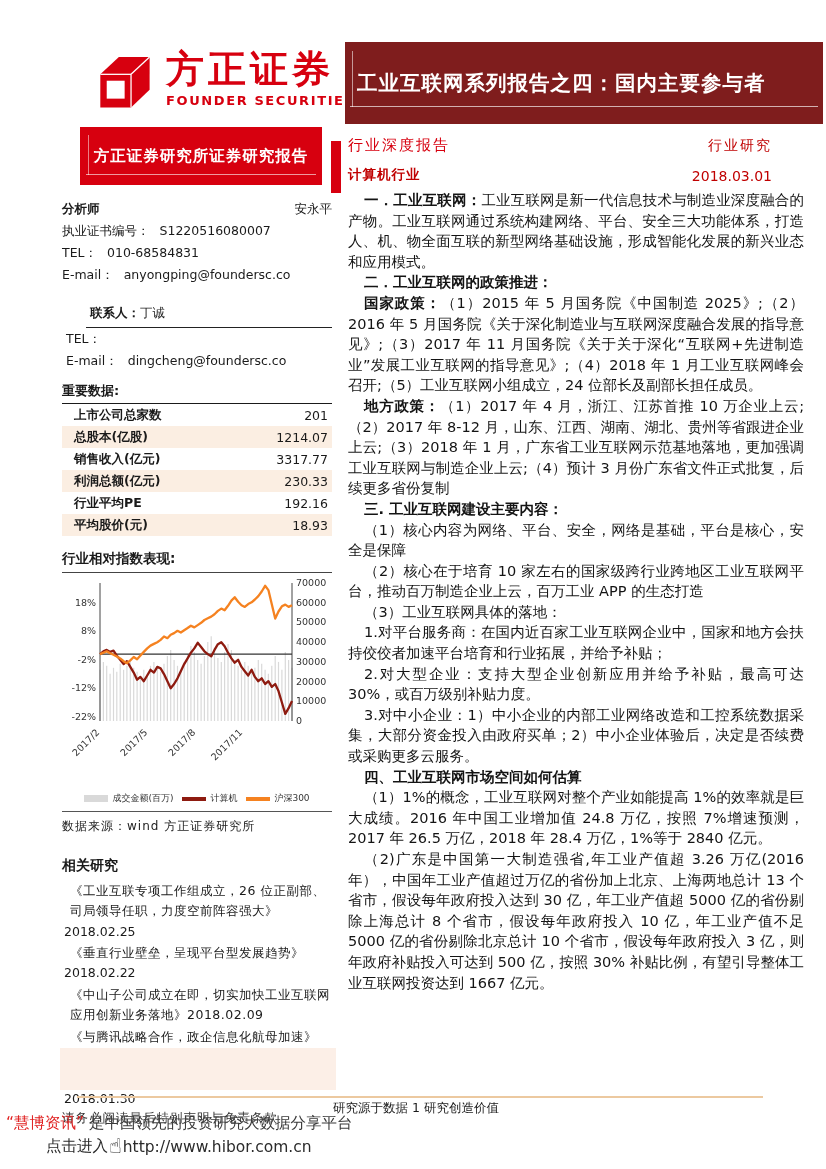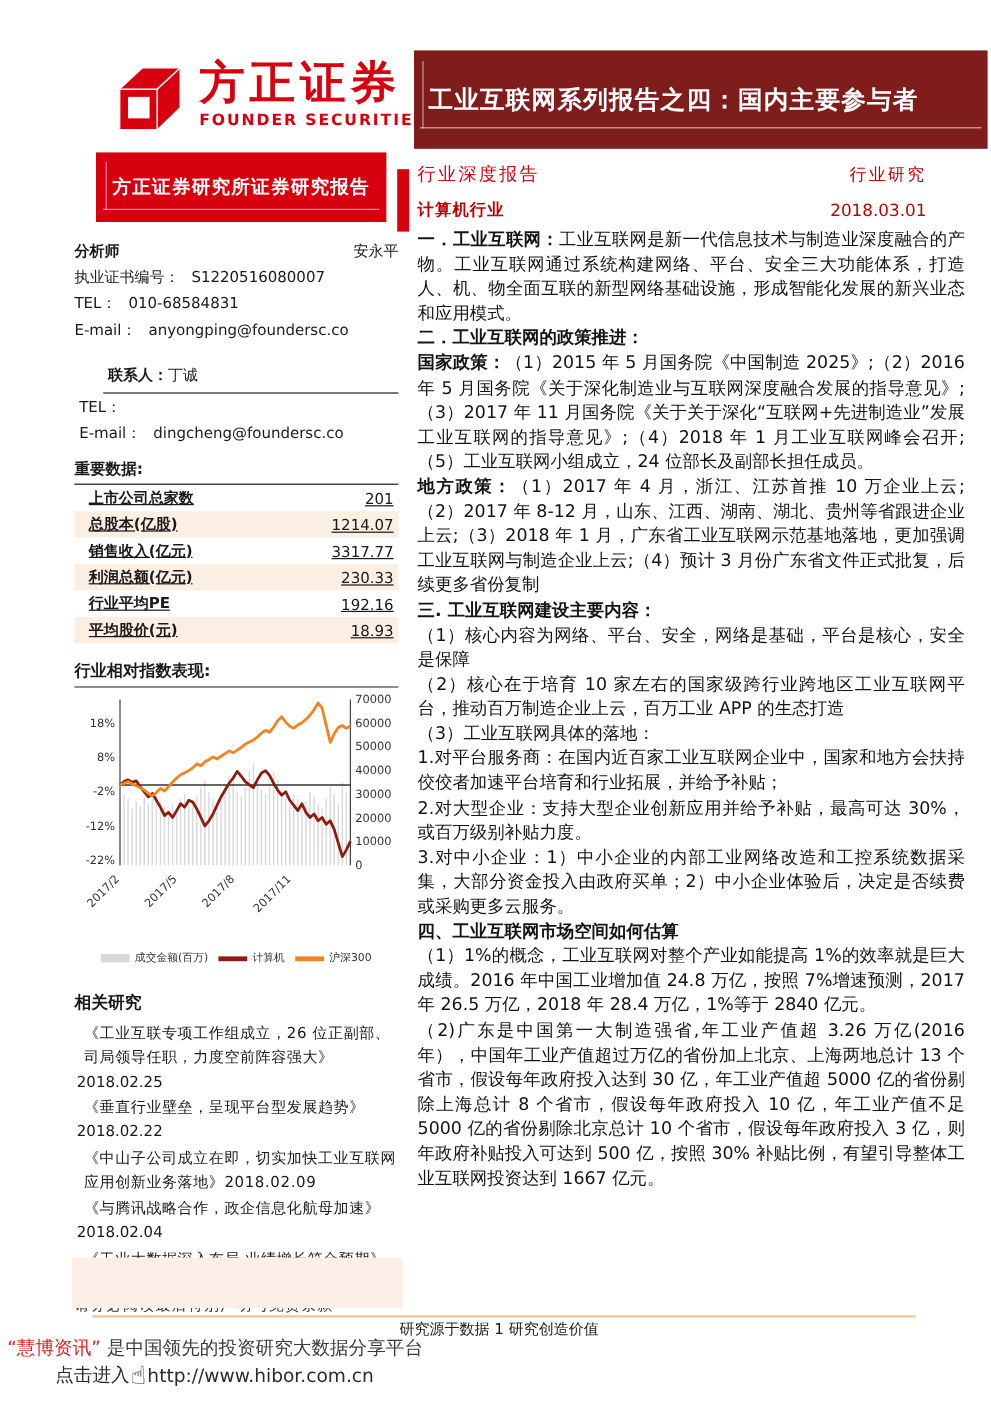--- a/index.html
+++ b/index.html
@@ -34,21 +34,21 @@
 
   
   .sidebar{position:absolute;left:62px;top:198px;width:270px;font-size:12.5px;color:#1a1a1a;}
   .info-row{display:flex;justify-content:space-between;align-items:baseline;padding:2.5px 0;}
   .b{font-weight:bold;}
   .info-block{margin-bottom:4px;}
   .info-line{padding:2.5px 0;}
   .info-line .lbl{margin-right:10px;}
   .contact-head{display:flex;gap:0;padding:3px 0 5px 4px;border-bottom:1.2px solid #222;margin-left:24px;}
   .kd-title{font-weight:bold;font-size:13px;padding:6px 0 3px 0;}
-  .kd-table{border-top:1.6px solid #1a1a1a;text-decoration:underline;}
+  .kd-table{border-top:1.6px solid #1a1a1a;}
   .kd-row{display:flex;justify-content:space-between;align-items:center;height:22px;padding:0 4px 0 12px;}
   .kd-row:nth-child(even){background:#fbeee2;}
   .kd-label{font-weight:bold;font-size:12.5px;}
   .kd-value{font-size:12.5px;}
 
   .chart-title{font-weight:bold;font-size:13.5px;margin-top:14px;padding-bottom:4px;border-bottom:1px solid #444;}
   .chart-wrap{margin-top:2px;}
   .legend{display:flex;justify-content:center;align-items:center;gap:9px;font-size:9px;color:#333;margin-top:-4px;}
   .legend-item{display:flex;align-items:center;gap:4px;margin-top:20px;}
   .legend-swatch{display:inline-block;width:24px;height:4px;}
@@ -58,21 +58,21 @@
   .related-title{font-weight:bold;font-size:14px;margin-top:22px;margin-bottom:6px;}
   .research-item{margin-bottom:2px;}
   .research-item .r-title{padding-left:8px;line-height:1.62;letter-spacing:.5px;}
   .research-item .r-date{padding-left:2px;line-height:1.55;}
   .disclaimer{margin-top:2px;color:#333;letter-spacing:1px;}
   .pink-block{position:absolute;left:60px;top:1048px;width:276px;height:42px;background:#fcefe7;}
 
   
   .main{position:absolute;left:348px;top:190px;width:456px;}
   .main p{margin:0;font-size:14.5px;line-height:20.6px;text-align:justify;color:#141414;}
-  .main .lead{font-weight:bold;}
+  .main .lead{font-weight:bold;margin-left:16px;}
 
   
   .footer-line{position:absolute;left:77px;top:1096px;width:686px;height:2px;background:#ecc9a0;}
   .footer-tagline{position:absolute;left:333px;top:1100px;font-size:12.5px;color:#1a1a1a;}
   .footer-brand{position:absolute;left:6px;top:1113px;font-size:15.5px;color:#3a3a3a;}
   .footer-brand .hb{color:#e02020;}
   .footer-link{position:absolute;left:46px;top:1136px;font-size:15.5px;color:#2b2b2b;display:flex;align-items:center;}
   .hand{font-size:21px;line-height:1;margin:0 1px;}
 </style>
 </head>
@@ -271,20 +271,21 @@
         <span class="legend-item">
           <span class="legend-swatch" style="background: rgb(142, 27, 16);"></span>
           <span>计算机</span>
         </span>
         <span class="legend-item">
           <span class="legend-swatch" style="background: rgb(245, 130, 32);"></span>
           <span>沪深300</span>
         </span>
       </div>
     </div>
+    <div class="chart-source">数据来源：wind 方正证券研究所</div>
 
     <div class="related-title">相关研究</div>
     <div class="research-item">
       <div class="r-title">《工业互联专项工作组成立，26 位正副部、司局领导任职，力度空前阵容强大》</div>
       <div class="r-date">2018.02.25</div>
     </div>
     <div class="research-item">
       <div class="r-title">《垂直行业壁垒，呈现平台型发展趋势》</div>
       <div class="r-date">2018.02.22</div>
     </div>

